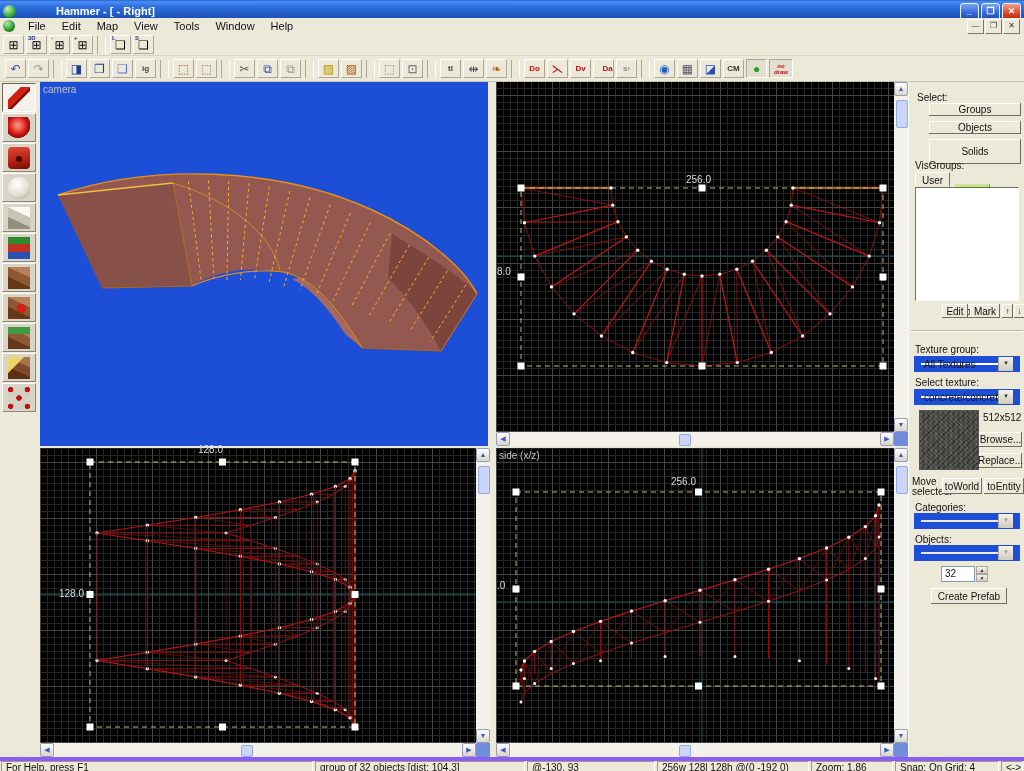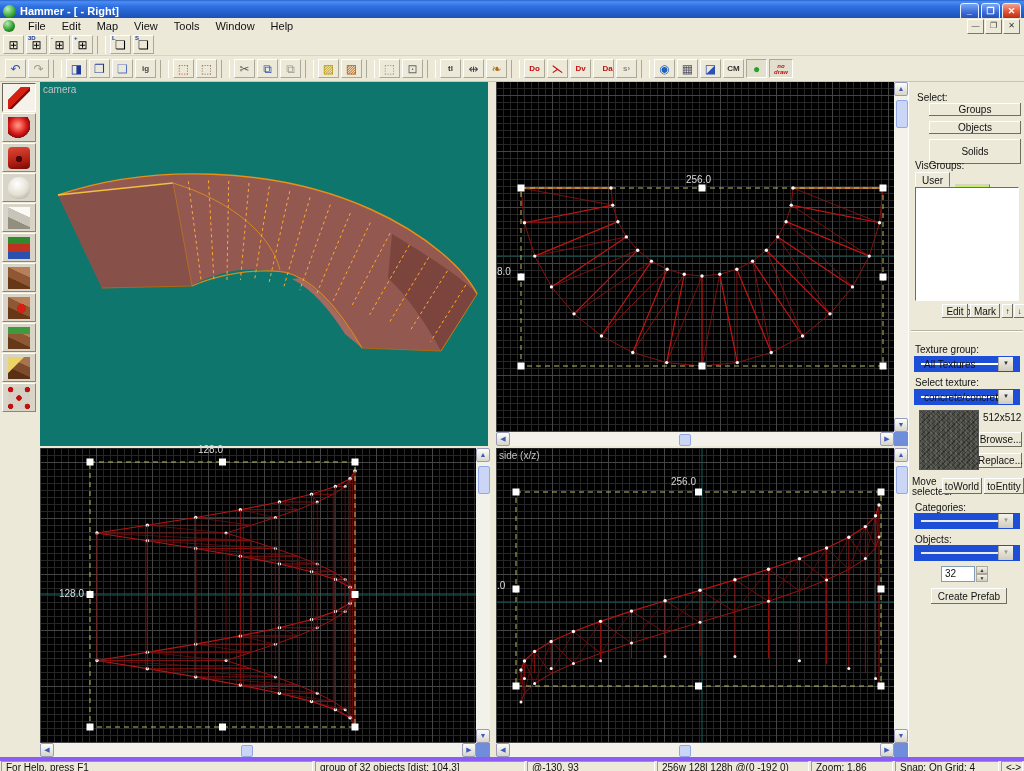--- a/index.html
+++ b/index.html
@@ -1,21 +1,21 @@
 <!DOCTYPE html>
 <html><head>
 <meta charset="utf-8">
 <style>
   html,body{margin:0;padding:0;}
   body{width:1024px;height:771px;background:#ece9d8;font-family:"Liberation Sans",sans-serif;
        position:relative;overflow:hidden;-webkit-font-smoothing:none;}
   
   .titlebar{position:absolute;left:0;top:0;width:1024px;height:22px;
     background:linear-gradient(180deg,#2a63c9 0%,#4a8df5 8%,#2f6fe0 30%,#1a50b4 85%,#123f93 100%);
-    display:flex;align-items:center;color:#fff;font-weight:bold;font-size:11px;}
+    display:flex;align-items:center;color:#fff;font-weight:bold;font-size:11px;gap:36px;}
   .titlebar .app-icon{width:13px;height:13px;border-radius:50%;margin:0 4px 0 3px;
     background:radial-gradient(circle at 35% 30%,#bff0bf,#3fae3f 55%,#135c13 95%);}
   .tb-btns{margin-left:auto;display:flex;gap:2px;padding-right:3px;}
   .tb-btn{width:17px;height:15px;border-radius:3px;color:#fff;font-size:9px;line-height:14px;
     text-align:center;border:1px solid #e8f0ff;
     background:linear-gradient(180deg,#79a5f3,#3667d6 60%,#254ba8);}
   .tb-btn.close{background:linear-gradient(180deg,#f3a08b,#df4f33 55%,#b22a0e);}
   
   .menubar{position:absolute;left:0;top:18px;width:1024px;height:16px;background:#ece9d8;
     display:flex;align-items:center;font-size:11px;color:#111;border-bottom:1px solid #d8d4c4;}
@@ -60,21 +60,21 @@
   .pi9{background:linear-gradient(180deg,#3f9a3f 0 30%,transparent 30%),
        linear-gradient(205deg,#b8805a 32%,#8e5834 33% 62%,#663818 63%);}
   .pi10{background:linear-gradient(135deg,#ecd468 0 36%,transparent 37%),
        linear-gradient(205deg,#a87450 32%,#7e4c2c 33% 62%,#5a3014 63%);}
   .pi11{background:radial-gradient(circle at 12% 12%,#c01010 0 2.5px,transparent 3px),
         radial-gradient(circle at 88% 12%,#c01010 0 2.5px,transparent 3px),
         radial-gradient(circle at 12% 88%,#c01010 0 2.5px,transparent 3px),
         radial-gradient(circle at 88% 88%,#c01010 0 2.5px,transparent 3px),
         radial-gradient(circle at 50% 50%,#c01010 0 2.5px,transparent 3px),#d4d0c4;}
   
-  .vp{position:absolute;background:#0f766e;}
+  .vp{position:absolute;background:#1d4ed8;}
   .grid{position:absolute;left:0;top:0;background-color:#000;background-image:
     repeating-linear-gradient(90deg,#454545 0 1px,transparent 1px 56px),
     repeating-linear-gradient(0deg,#454545 0 1px,transparent 1px 56px),
     repeating-linear-gradient(90deg,#262626 0 1px,transparent 1px 7px),
     repeating-linear-gradient(0deg,#262626 0 1px,transparent 1px 7px);}
   .vp svg{position:absolute;left:0;top:0;}
   .vp-label{position:absolute;font-size:10px;color:#c4c4c4;z-index:5;}
   .dim-label{position:absolute;font-size:10px;color:#d8d8d8;z-index:5;}
   
   .sb{position:absolute;background:#f2f1ea;}

